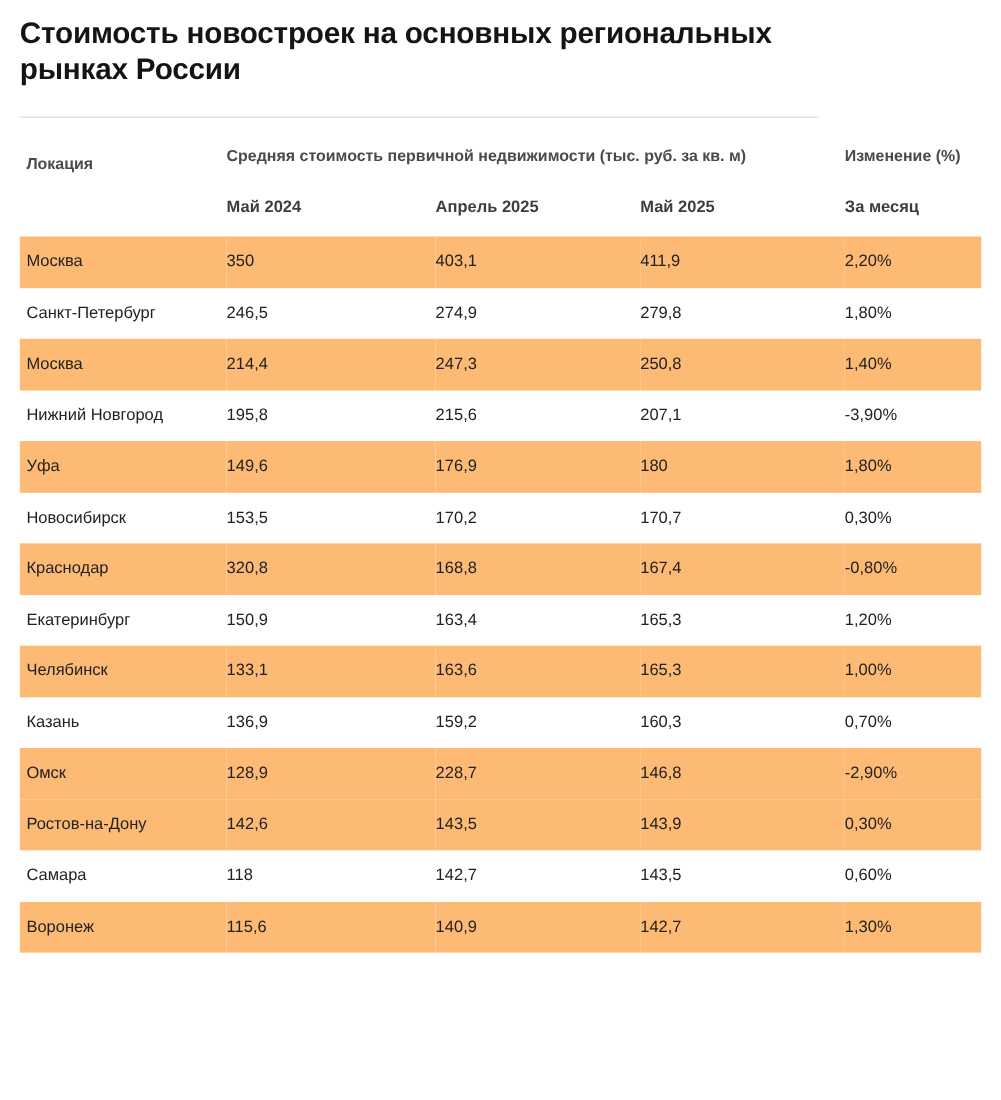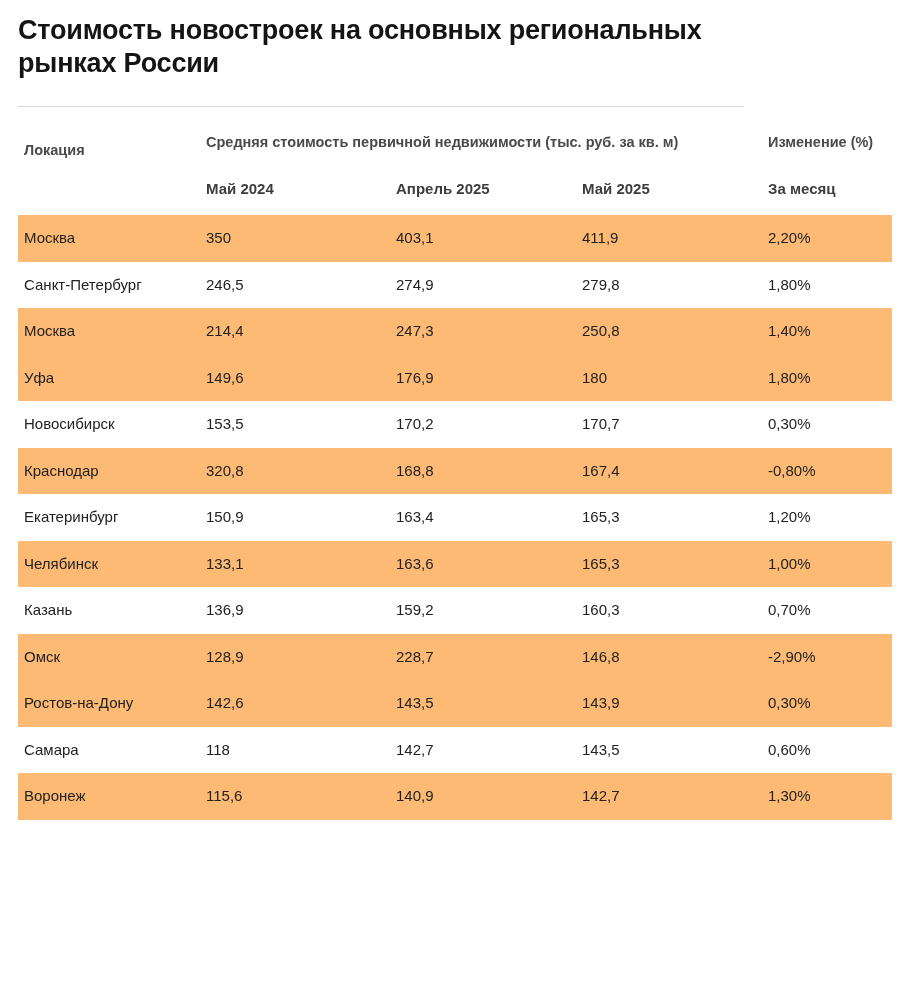--- a/index.html
+++ b/index.html
@@ -127,20 +127,27 @@
         <td>279,8</td>
         <td>1,80%</td>
       </tr>
       <tr class="alt">
         <td>Москва</td>
         <td>214,4</td>
         <td>247,3</td>
         <td>250,8</td>
         <td>1,40%</td>
       </tr>
+      <tr>
+        <td>Нижний Новгород</td>
+        <td>195,8</td>
+        <td>215,6</td>
+        <td>207,1</td>
+        <td>-3,90%</td>
+      </tr>
       <tr class="alt">
         <td>Уфа</td>
         <td>149,6</td>
         <td>176,9</td>
         <td>180</td>
         <td>1,80%</td>
       </tr>
       <tr>
         <td>Новосибирск</td>
         <td>153,5</td>

